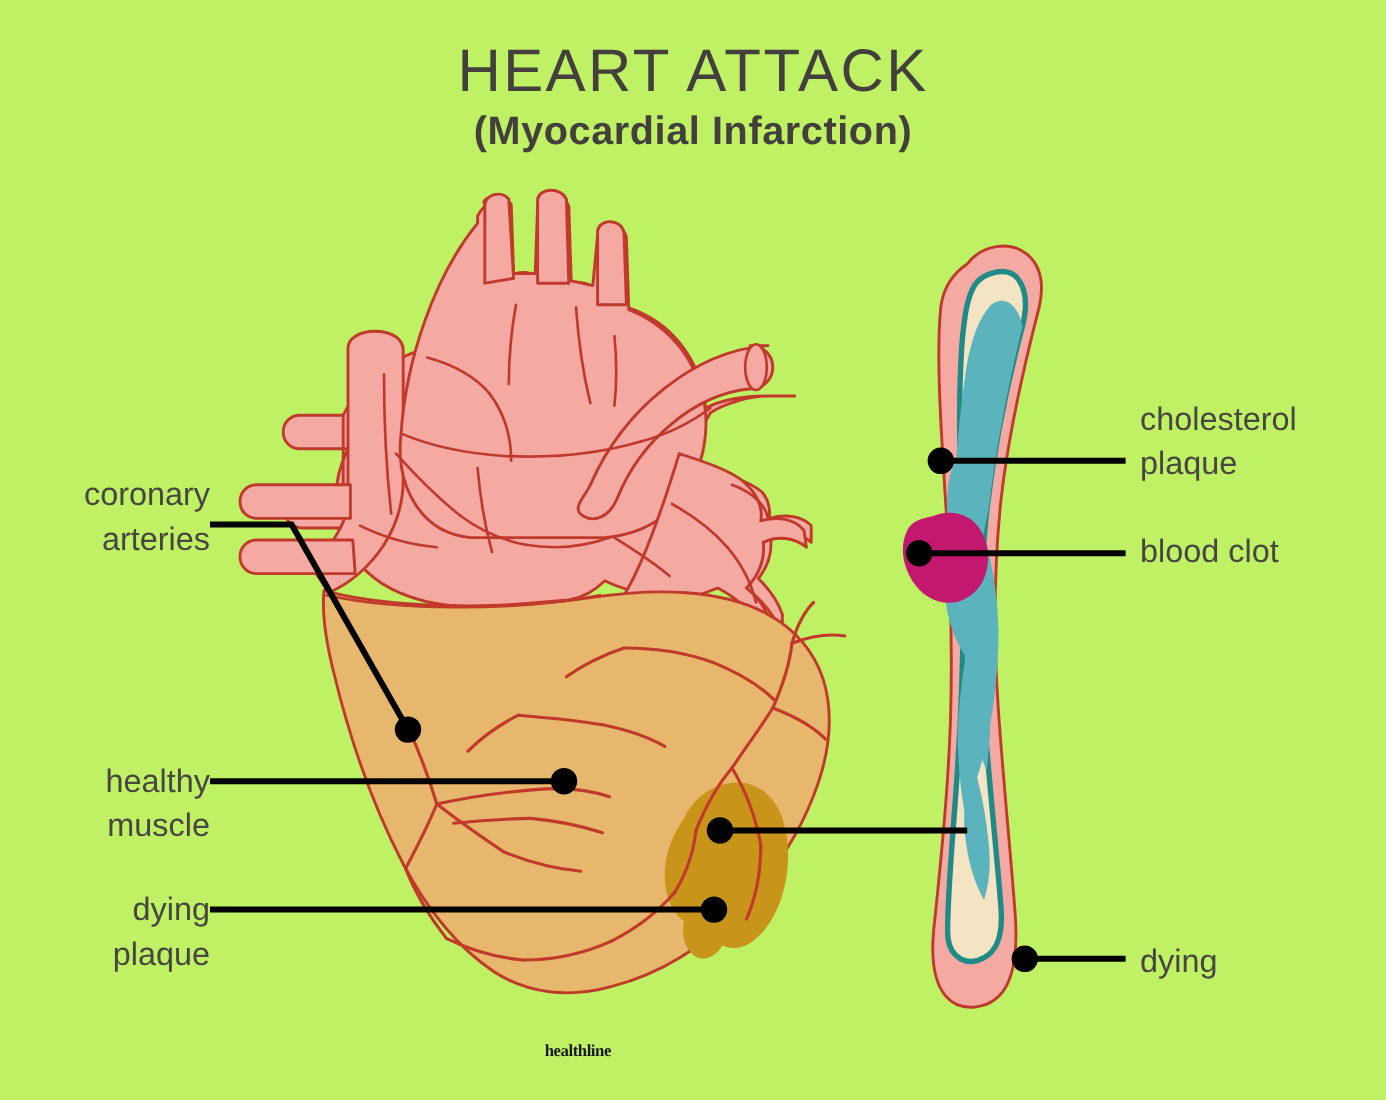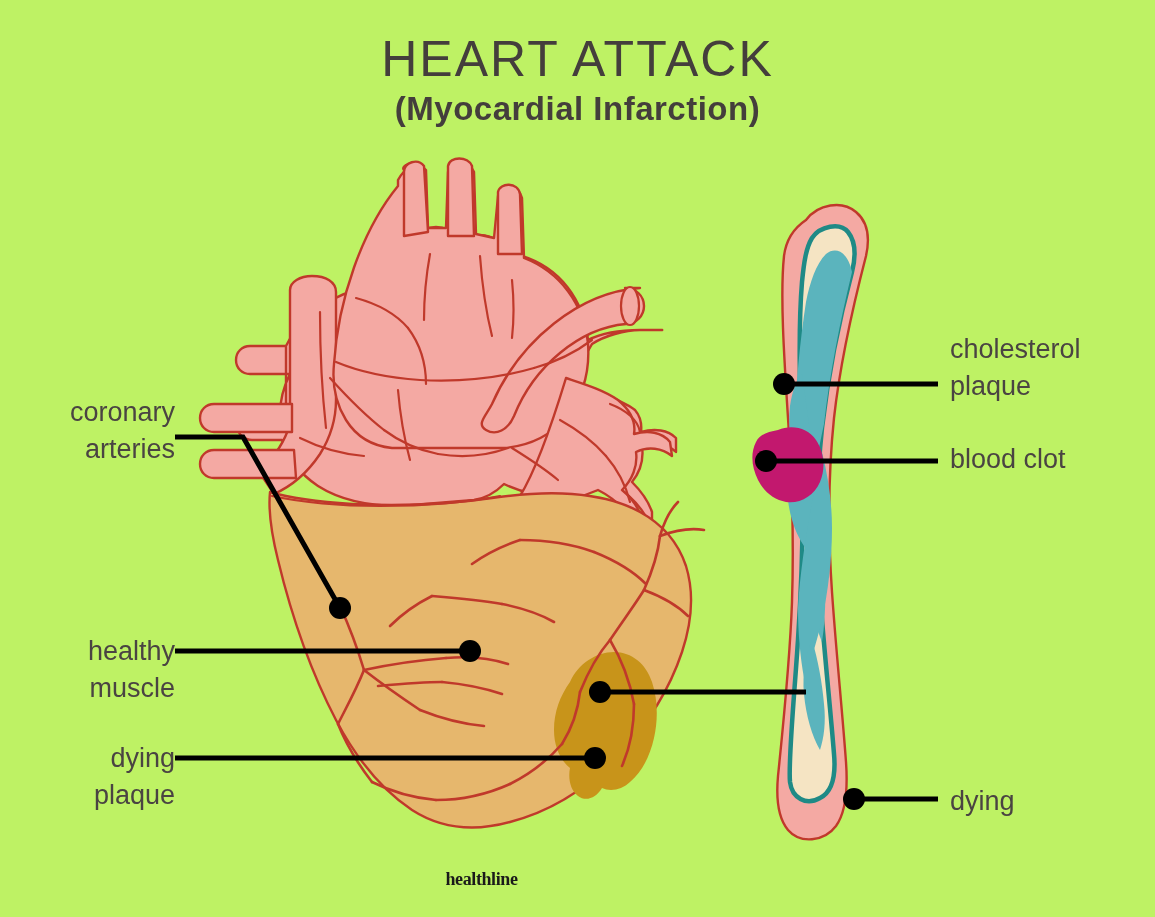--- a/index.html
+++ b/index.html
@@ -55,21 +55,21 @@
   .lbl.right-al { text-align: right; }
   .lbl.left-al  { text-align: left; }
   #brand {
     position: absolute;
     left: 0;
     width: 963px;
     top: 869px;
     text-align: center;
     font-family: "Liberation Serif", serif;
     font-weight: bold;
-    font-size: 18px;
+    font-size: 14px;
     letter-spacing: -0.4px;
     color: #1a1a1a;
   }
 </style>
 </head>
 <body>
 
 <div id="stage">
 
   <div class="ttl" id="title-main">HEART ATTACK</div>

